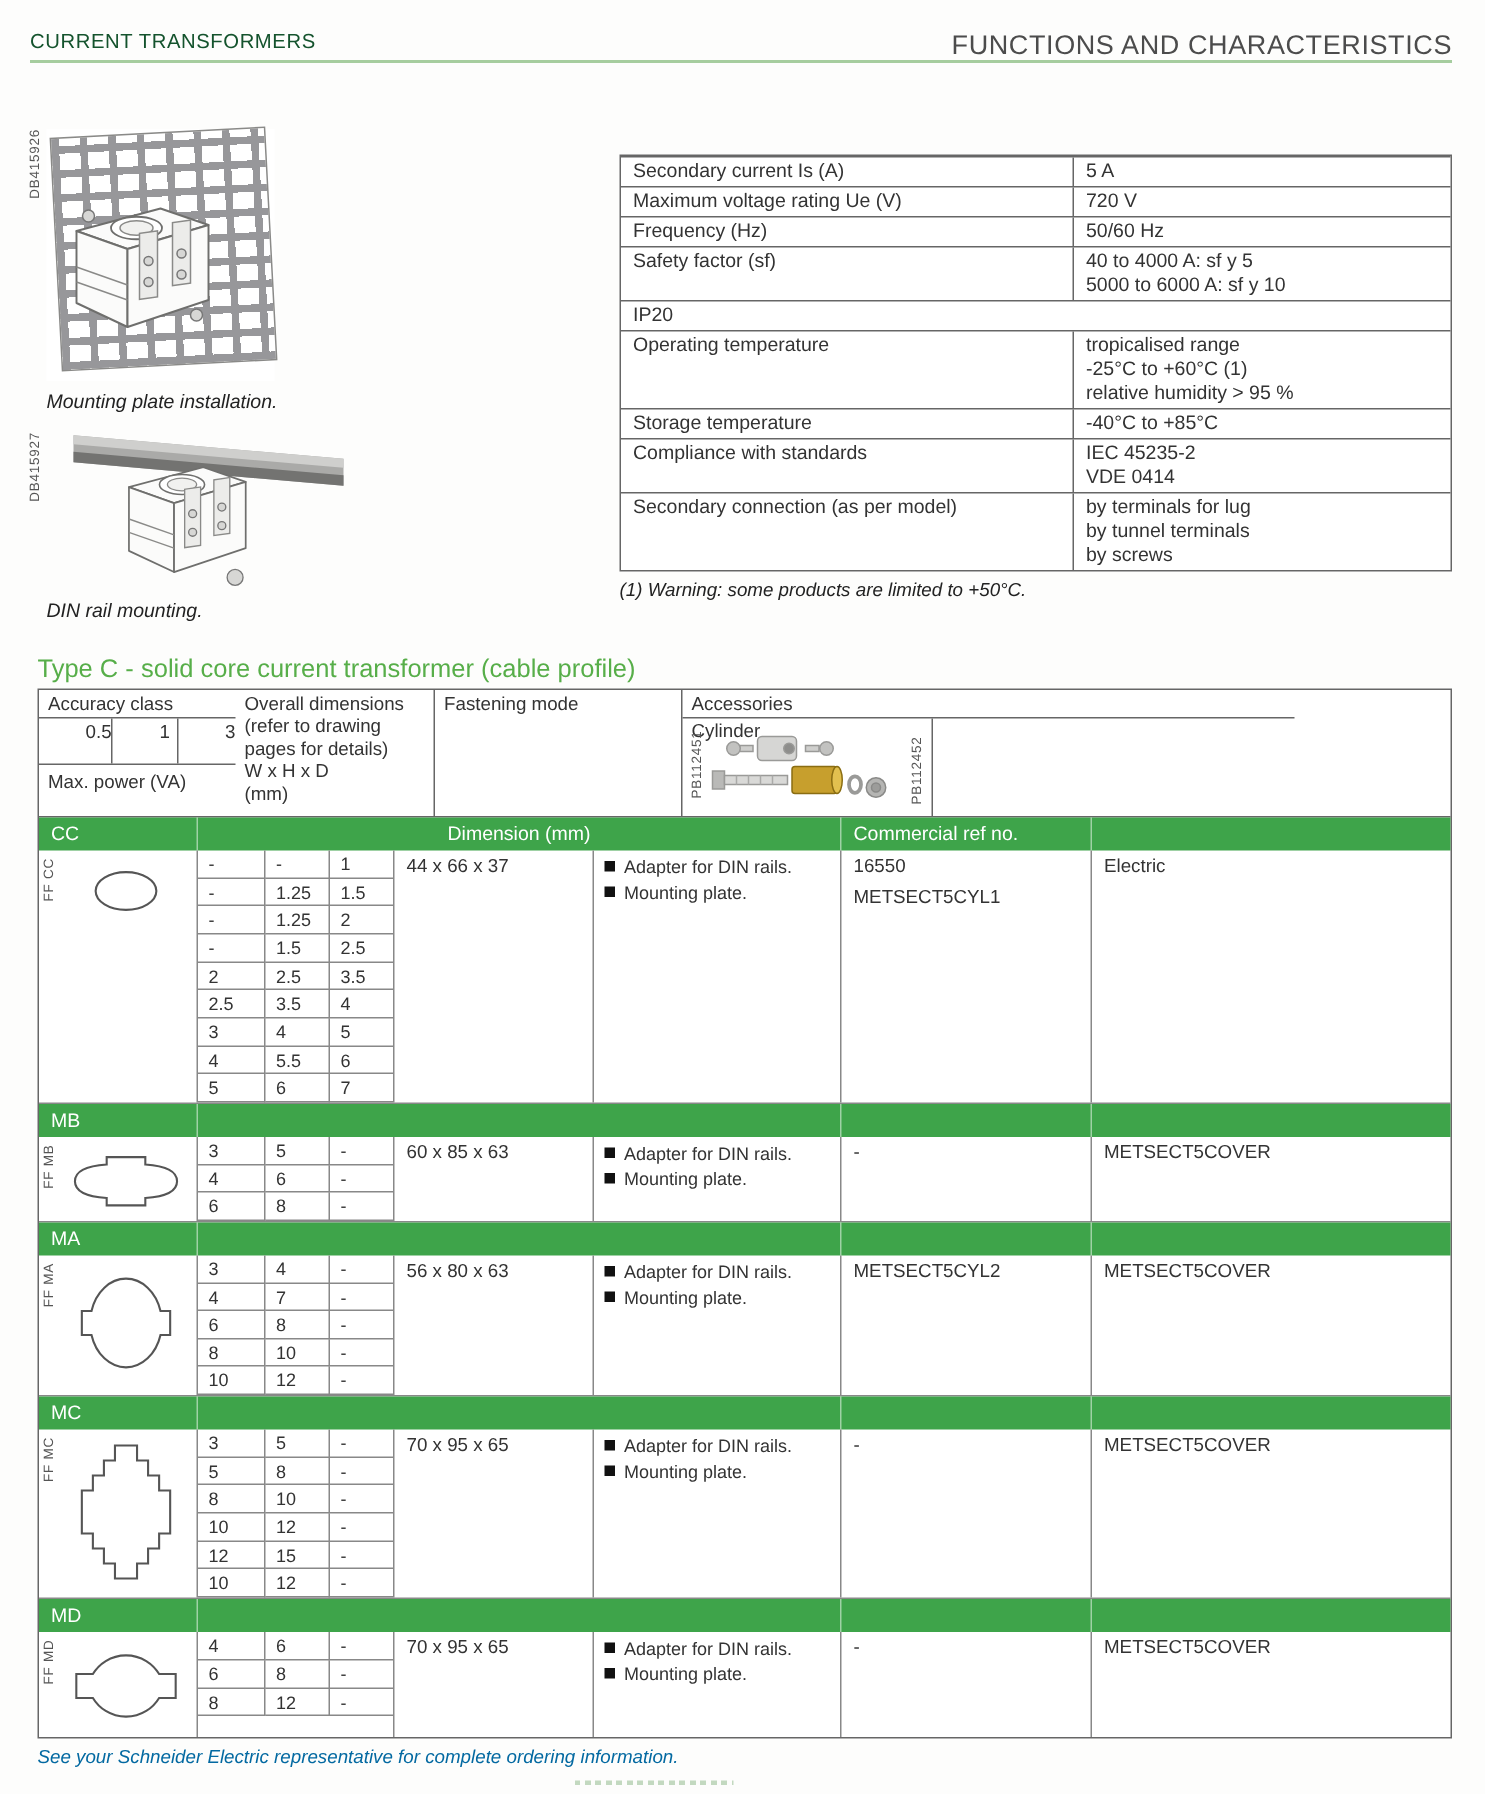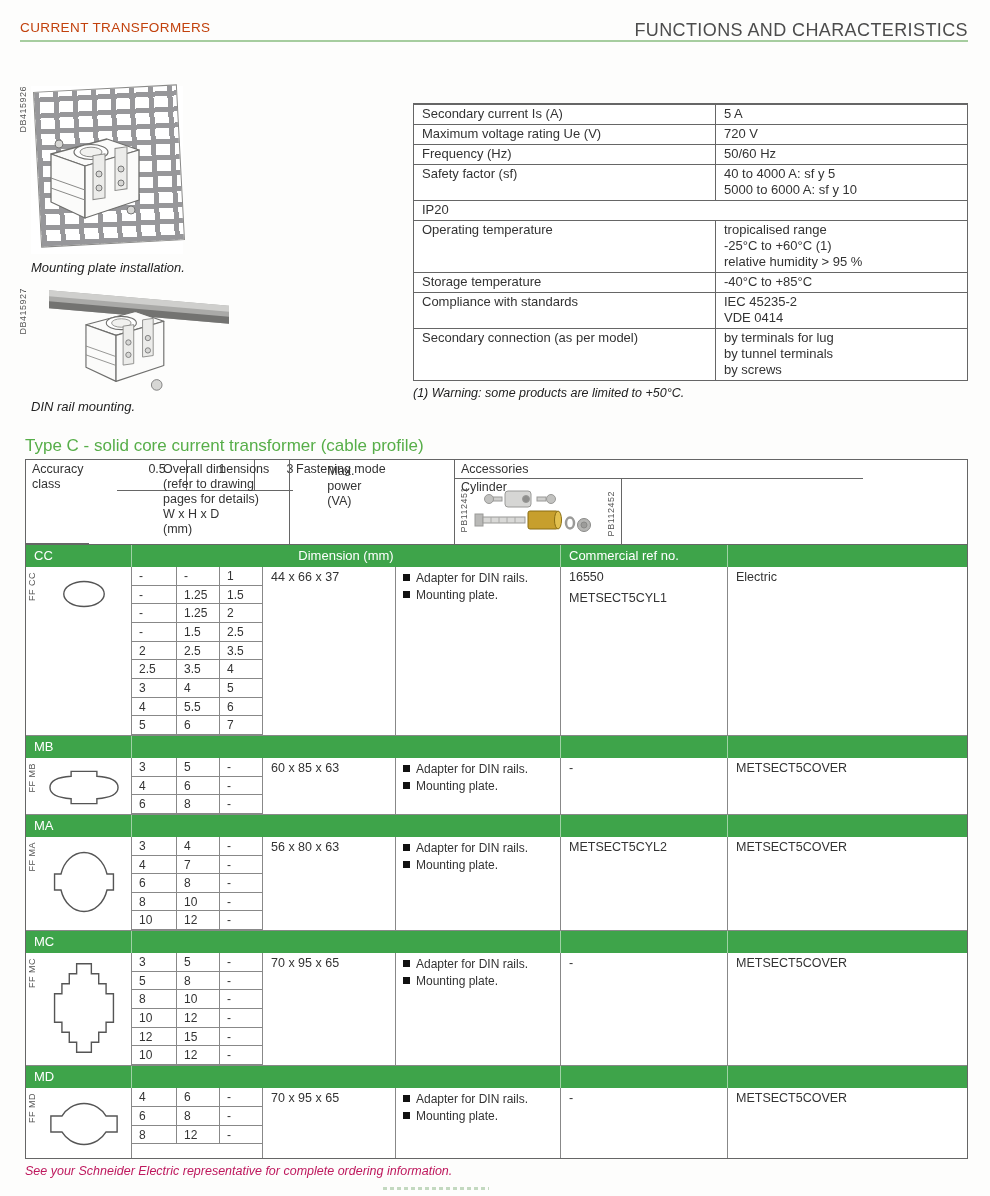--- a/index.html
+++ b/index.html
@@ -1,21 +1,21 @@
 <!DOCTYPE html>
 <html style="--green: #3EA44A; --green-title: #57AE49; --green-light: #A6CD9F;"><head>
 <meta charset="utf-8">
 <style>
   * { box-sizing: border-box; margin: 0; padding: 0; }
   html,body { background:#ffffff; }
   body { font-family: "Liberation Sans", sans-serif; color:#333; }
   .page { position:relative; width:990px; height:1196px; background:#fdfdfc; overflow:hidden; margin:0 auto; }
 
   
-  .run-head-left { position:absolute; left:20px; top:20px; font-size:13.5px; letter-spacing:.4px; color:#c2410c; }
+  .run-head-left { position:absolute; left:20px; top:20px; font-size:13.5px; letter-spacing:.4px; color:#14532d; }
   .run-head-right { position:absolute; right:22px; top:20px; font-size:18px; letter-spacing:.4px; color:#4c4c4c; text-align:right; }
   .run-rule { position:absolute; left:20px; right:22px; top:40px; height:2px; background:var(--green-light); }
 
   
   .fig { position:absolute; }
   .fig .vlabel, .vlabel { writing-mode:vertical-rl; transform:rotate(180deg); font-size:9px; color:#555; letter-spacing:.5px; }
   .fig .vlabel { position:absolute; left:0; top:0; }
   .fig-art { position:relative; margin-left:13px; background:#fff; }
   .plate { position:absolute; left:6px; top:2px; right:2px; bottom:10px;
            background-color:#fff;
@@ -37,21 +37,21 @@
   .cc-value { flex:1; padding:1px 8px 2px 8px; font-size:13px; line-height:16px; white-space:pre-line; }
   .cc-footnote { margin-top:5px; font-style:italic; font-size:12.5px; color:#222; }
 
   
   .typec-title { position:absolute; left:25px; top:436px; font-size:17px; color:var(--green-title); }
   .bigtable { position:absolute; left:25px; top:459px; width:943px; border:1px solid #666; background:#fff; }
 
   .bt-head { display:flex; height:85px; border-bottom:1px solid #666; font-size:12.5px; line-height:15px; }
   .h-cell { border-right:1px solid #666; padding:2px 6px; white-space:pre-line; }
   .h-profile { width:106px; }
-  .h-acc { width:131px; padding:0; display:flex; flex-direction:row;gap:28px; }
+  .h-acc { width:131px; padding:0; display:flex; flex-direction:column; }
   .h-acc-title { padding:2px 6px 1px 6px; border-bottom:1px solid #666; }
   .h-acc-classes { display:flex; height:31px; border-bottom:1px solid #666; }
   .h-acc-classes span { padding:2px 0 0 6px;margin-left:25px; }
   .h-acc-classes span:nth-child(1){ width:45px; border-right:1px solid #666; }
   .h-acc-classes span:nth-child(2){ width:43px; border-right:1px solid #666; }
   .h-acc-classes span:nth-child(3){ flex:1; }
   .h-acc-power { padding:4px 6px; }
   .h-dims { width:133px; }
   .h-fast { width:165px; }
   .h-accessories { width:408px; border-right:none; padding:0; display:flex; flex-direction:column; }
@@ -85,21 +85,21 @@
   .afill { flex:1; display:flex; }
   .afill > span { border-bottom:none; }
   .c-dim { width:133px; border-right:1px solid #888; padding:3px 8px; }
   .c-fast { width:165px; border-right:1px solid #888; padding:4px 7px; font-size:12px; }
   .fast-line { display:flex; margin-bottom:3px; }
   .fast-line .sq { width:7px; height:7px; background:#111; margin:3px 6px 0 0; flex:none; }
   .c-ref { width:167px; border-right:1px solid #888; padding:3px 8px; }
   .c-ref div + div { margin-top:7px; }
   .c-last { flex:1; padding:3px 8px; }
 
-  .order-note { position:absolute; left:25px; top:1164px; font-style:italic; font-size:12.5px; color:#be185d; }
+  .order-note { position:absolute; left:25px; top:1164px; font-style:italic; font-size:12.5px; color:#0369a1; }
   .bottom-mark { position:absolute; left:383px; top:1187px; width:106px; height:3px;
                  background:repeating-linear-gradient(90deg,#c3d9c0 0 4px, rgba(0,0,0,0) 4px 7px); }
 </style>
 </head>
 <body>
 
 <div class="page">
 
   <div class="run-head-left">CURRENT TRANSFORMERS</div>
   <div class="run-head-right">FUNCTIONS AND CHARACTERISTICS</div>

